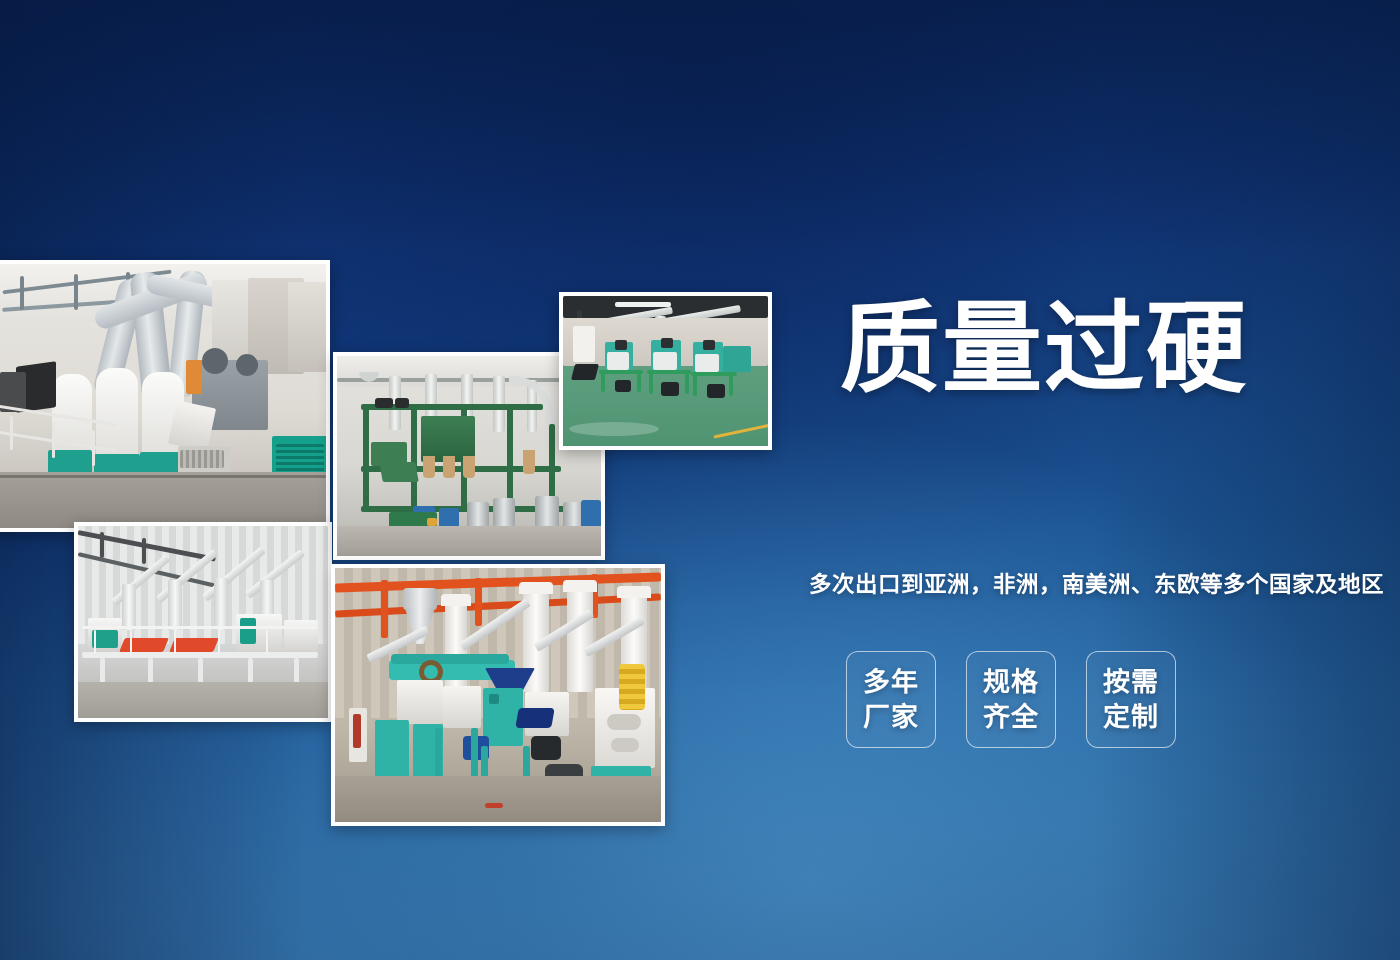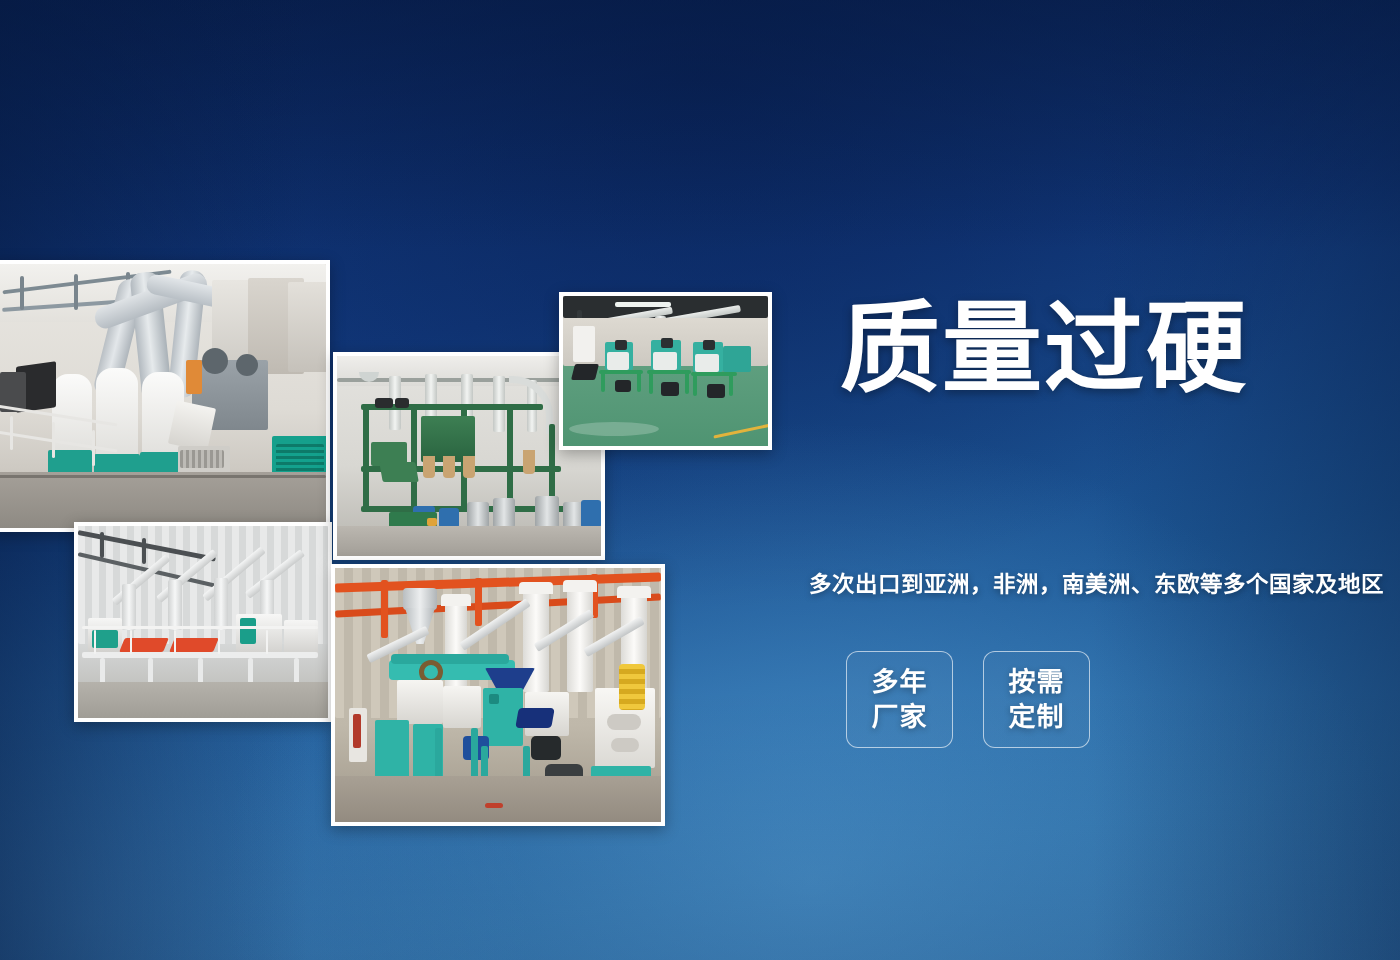--- a/index.html
+++ b/index.html
@@ -112,21 +112,21 @@
     text-shadow:0 2px 6px rgba(0,0,0,.35);
   }
 
   .badges{
     position:absolute;
     left:846px; top:651px;
     display:flex;
     gap:30px;
   }
   .badge{
-    width:107px; height:97px;
+    width:90px; height:97px;
     border:1.6px solid rgba(255,255,255,.62);
     border-radius:12px;
     display:flex;
     flex-direction:column;
     align-items:center;
     justify-content:center;
     color:#fff;
     font-size:27px;
     font-weight:700;
     line-height:1.28;
@@ -436,18 +436,22 @@
   </div>
 
   <div class="subtitle">多次出口到亚洲，非洲，南美洲、东欧等多个国家及地区</div>
 
   <div class="badges">
     <div class="badge">
       <span>多年</span>
       <span>厂家</span>
     </div>
     <div class="badge">
+      <span>规格</span>
+      <span>齐全</span>
+    </div>
+    <div class="badge">
       <span>按需</span>
       <span>定制</span>
     </div>
   </div>
 
 </div>
 
 </body></html>

